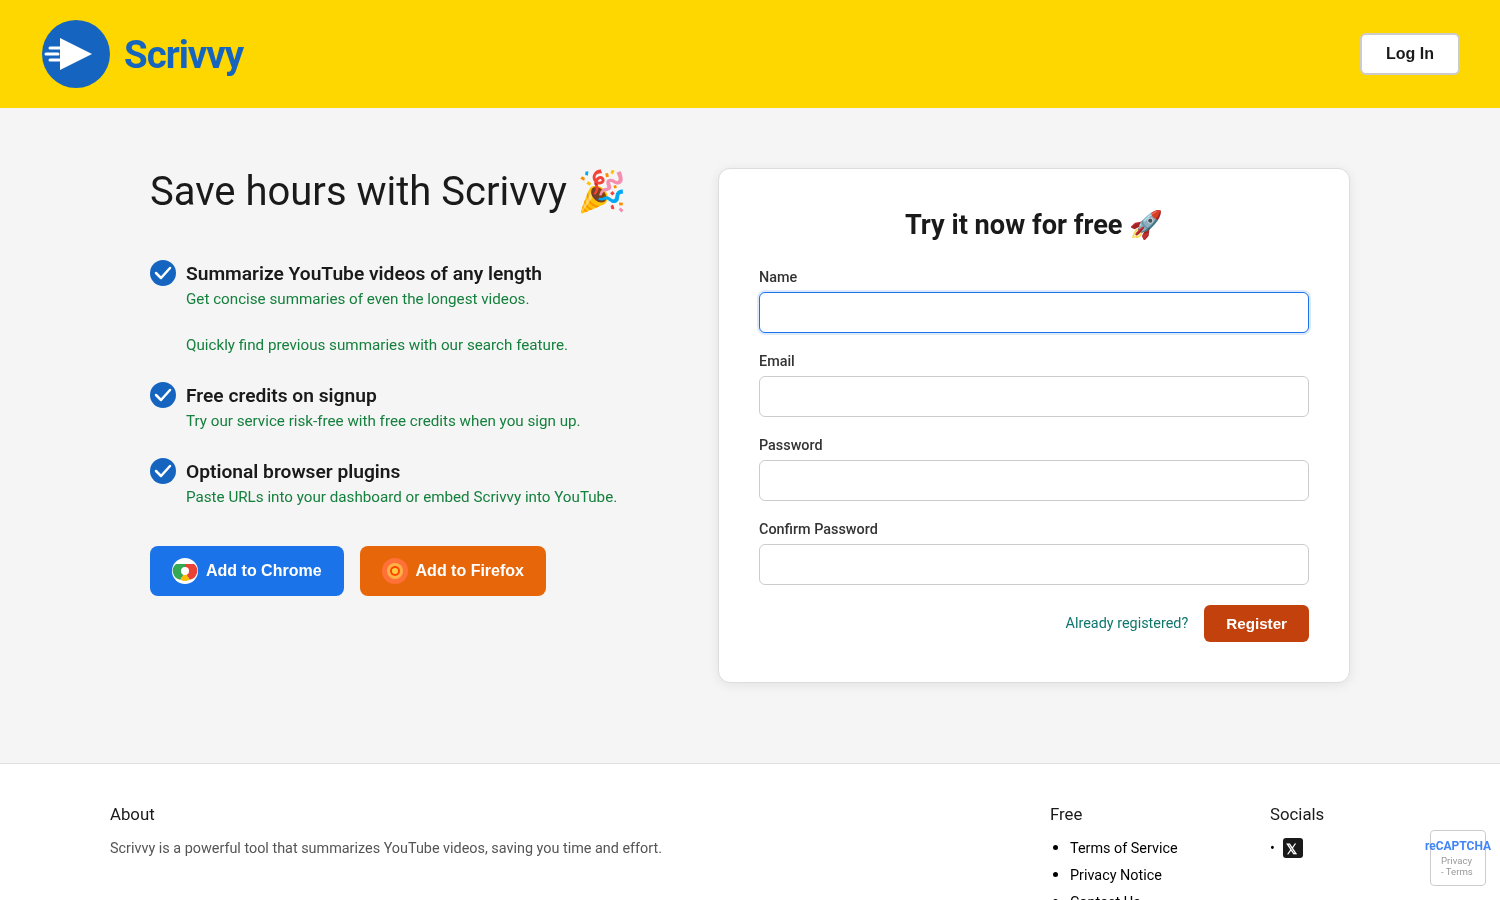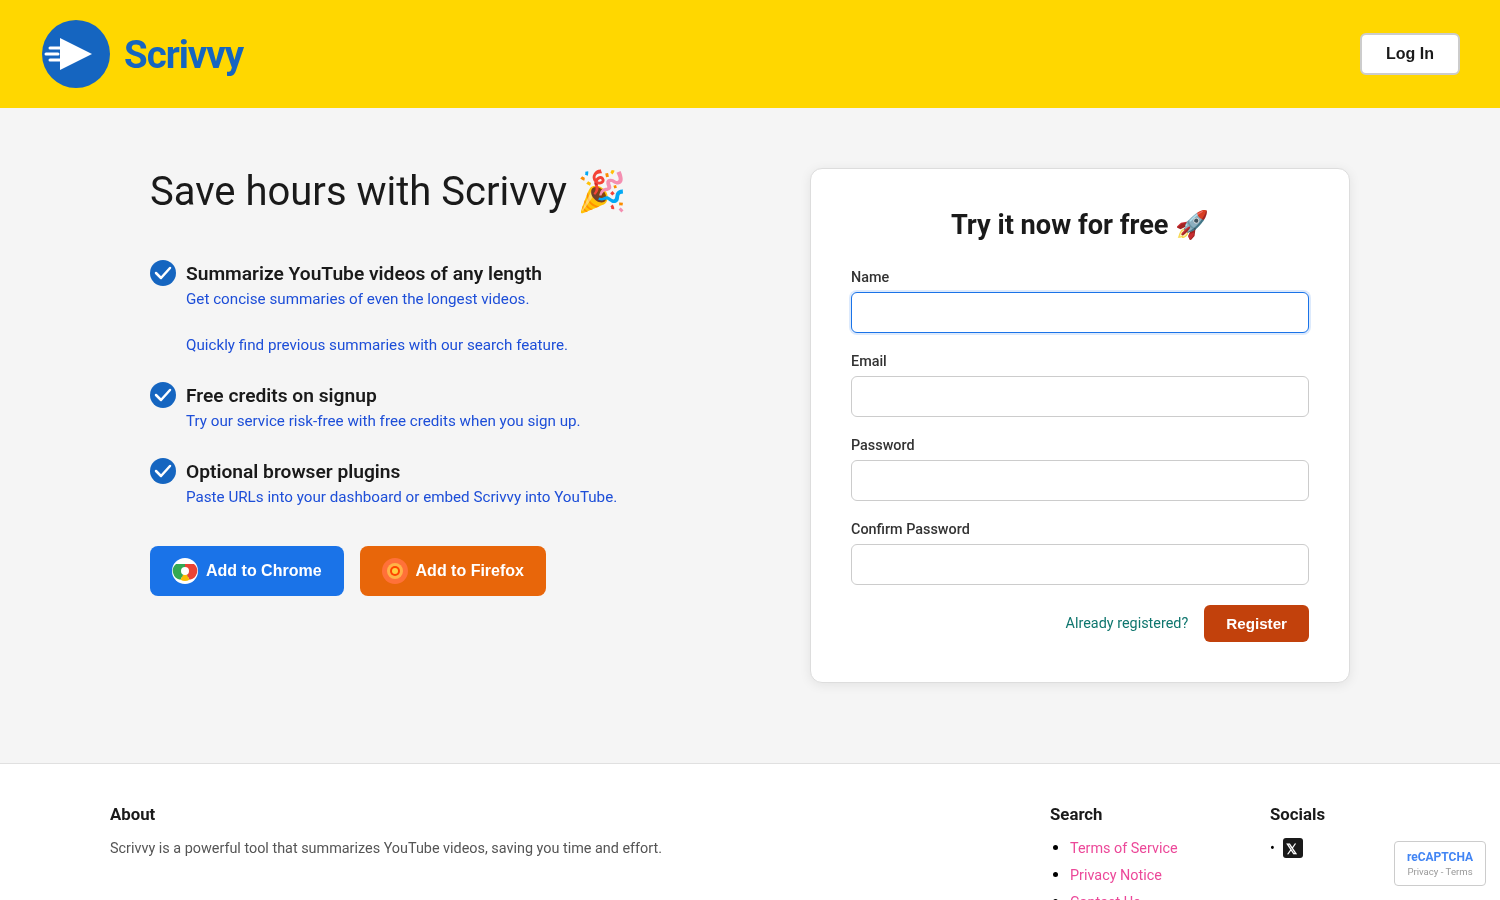--- a/index.html
+++ b/index.html
@@ -81,21 +81,21 @@
       height: 26px;
       flex-shrink: 0;
     }
     .feature-title {
       font-size: 1.2rem;
       font-weight: 600;
       color: #1a1a1a;
     }
     .feature-desc {
       font-size: 0.95rem;
-      color: #1d4ed8;
+      color: #15803d;
       margin-left: 36px;
     }
 
     .browser-buttons {
       display: flex;
       gap: 16px;
       flex-wrap: wrap;
     }
     .browser-btn {
       display: flex;
@@ -111,21 +111,21 @@
     }
     .chrome-btn { background: #1a73e8; }
     .firefox-btn { background: #e8660a; }
     .browser-icon {
       width: 26px;
       height: 26px;
     }
 
     
     .right-col {
-      width: 540px;
+      width: 632px;
       flex-shrink: 0;
     }
     .signup-card {
       background: white;
       border: 1px solid #ddd;
       border-radius: 12px;
       padding: 40px;
       box-shadow: 0 2px 12px rgba(0,0,0,0.08);
     }
     .form-title {
@@ -191,21 +191,21 @@
     .footer-cols {
       display: flex;
       gap: 60px;
       margin-bottom: 30px;
     }
     .footer-about {
       flex: 1;
     }
     .footer-col-title {
       font-size: 1.05rem;
-      font-weight: 700;
+      font-weight: 400;
       color: #1a1a1a;
       margin-bottom: 14px;
     }
     .footer-about-text {
       font-size: 0.9rem;
       color: #555;
       max-width: 600px;
       line-height: 1.5;
     }
     .footer-links-col {
@@ -213,21 +213,21 @@
     }
     .footer-link-list {
       list-style: disc;
       padding-left: 20px;
       display: flex;
       flex-direction: column;
       gap: 8px;
     }
     .footer-link-list li a {
       font-size: 0.9rem;
-      color: #ec4899;
+      color: #000000;
       text-decoration: none;
     }
 
     .footer-socials-col {
       min-width: 120px;
     }
     .social-item {
       display: flex;
       align-items: center;
       gap: 8px;
@@ -246,21 +246,21 @@
       background: white;
       border: 1px solid #ccc;
       border-radius: 4px;
       padding: 8px 10px;
       font-size: 0.65rem;
       color: #555;
       display: flex;
       flex-direction: column;
       align-items: center;
       gap: 2px;
-      width: 92px;
+      width: 56px;
     }
     .recaptcha-logo {
       font-weight: 700;
       color: #4285f4;
       font-size: 0.75rem;
     }
   </style>
 </head>
 <body>
 
@@ -385,21 +385,21 @@
 </main>
 
 <footer>
   <div class="footer-inner">
     <div class="footer-cols">
       <div class="footer-about">
         <div class="footer-col-title">About</div>
         <p class="footer-about-text">Scrivvy is a powerful tool that summarizes YouTube videos, saving you time and effort.</p>
       </div>
       <div class="footer-links-col">
-        <div class="footer-col-title">Search</div>
+        <div class="footer-col-title">Free</div>
         <ul class="footer-link-list">
           <li><a href="#">Terms of Service</a></li>
           <li><a href="#">Privacy Notice</a></li>
           <li><a href="#">Contact Us</a></li>
           <li></li>
         </ul>
       </div>
       <div class="footer-socials-col">
         <div class="footer-col-title">Socials</div>
         <div class="social-item">

